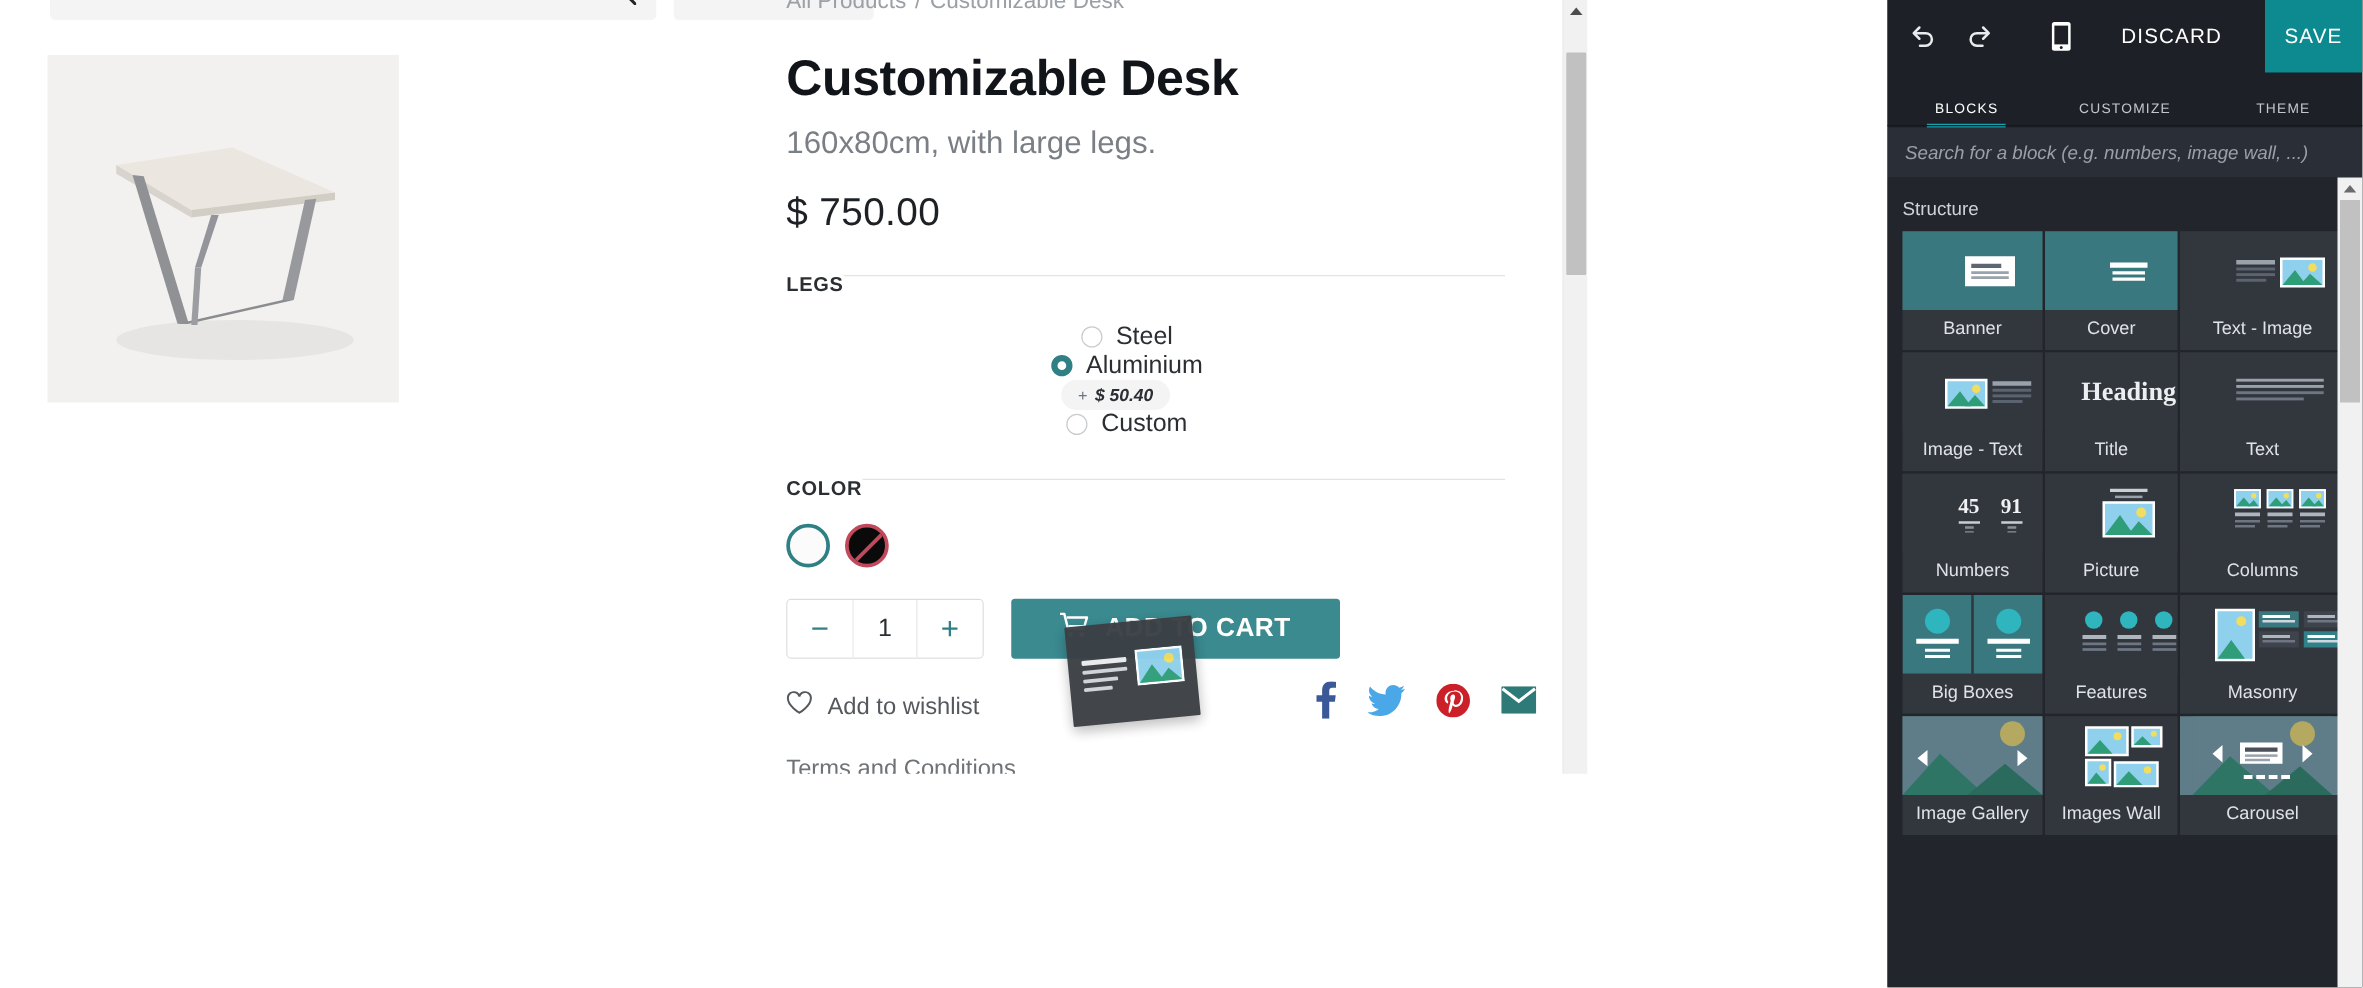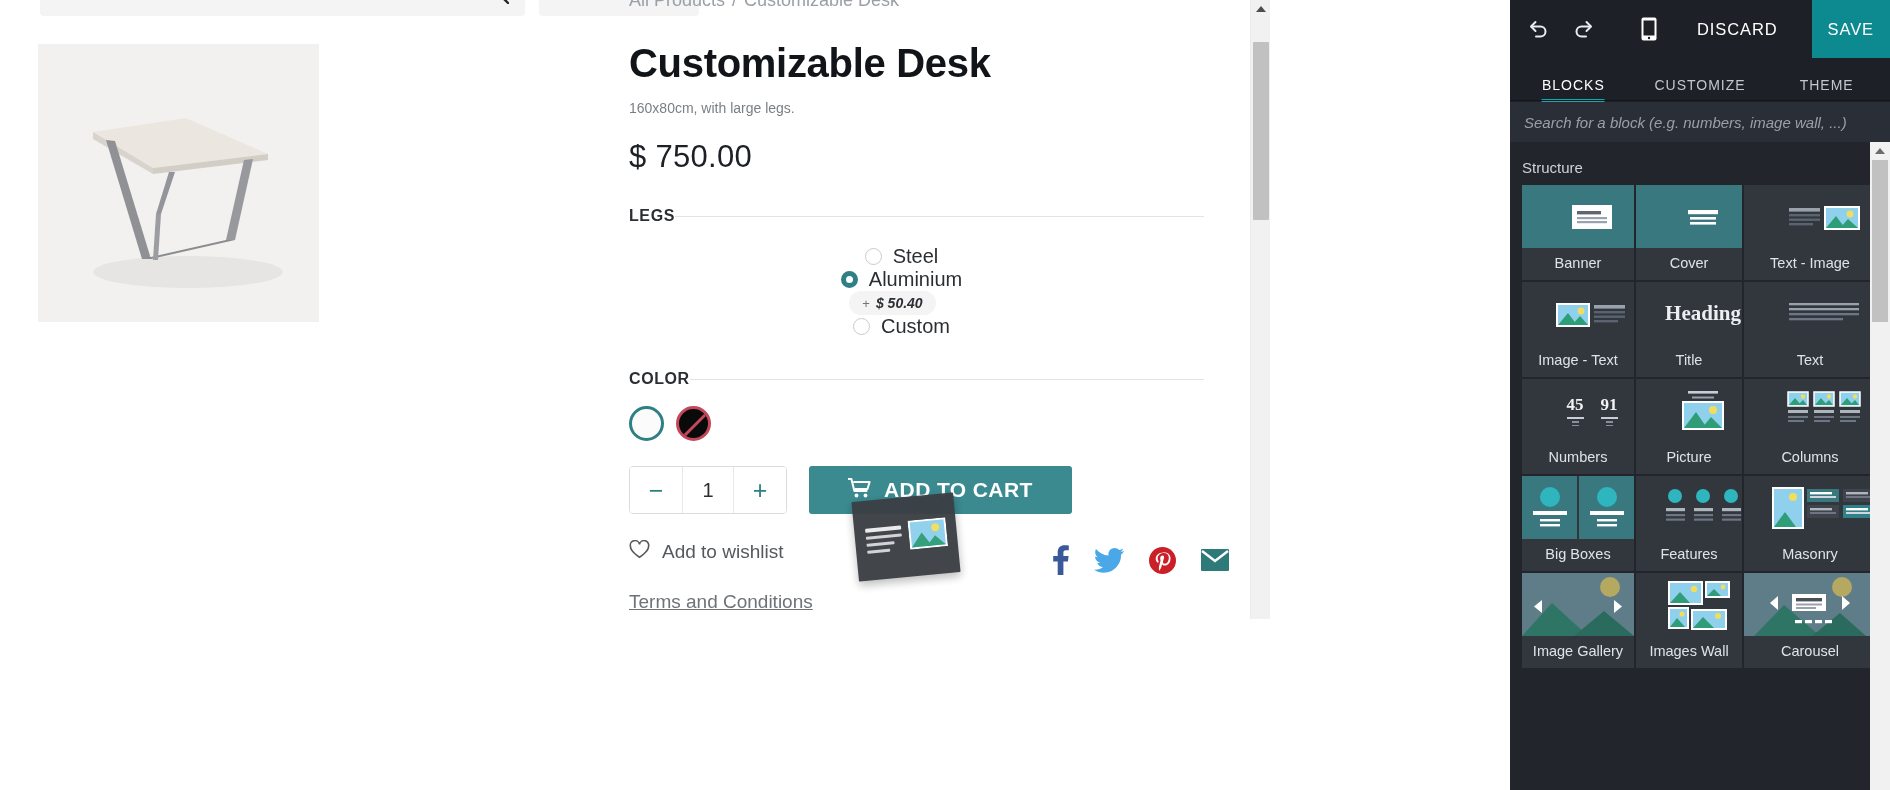--- a/index.html
+++ b/index.html
@@ -48,25 +48,25 @@
   .prod-col { position:absolute; left:629px; top:-12px; width:575px; }
 
   .breadcrumb { font-size:18px; color:#9aa0a6; line-height:24px; white-space:nowrap; }
   .breadcrumb a { color:#9aa0a6; text-decoration:none; }
   .breadcrumb .sep { margin:0 7px; }
 
   .prod-title {
     font-size:40px; font-weight:bold; letter-spacing:-0.3px;
     color:#111418; margin-top:28px; line-height:1.15;
   }
-  .prod-sub { font-size:14px; color:#7a7f85; margin-top:14px; }
+  .prod-sub { font-size:25px; color:#7a7f85; margin-top:14px; }
   .prod-price { font-size:31px; color:#1d2125; margin-top:23px; letter-spacing:.3px; }
 
   .attr-head {
-    display:flex; align-items:center; 
+    display:flex; align-items:flex-start; 
     margin-top:32px;
   }
   .attr-head .lbl { font-size:16px; font-weight:bold; letter-spacing:.6px; color:#2b2f33; }
   .attr-head .rule { flex:1; height:1px; background:#e3e3e4; }
 
   .radio-row { display:flex; align-items:center; gap:0; margin-top:20px;flex-direction:column; }
   .radio-opt { display:flex; align-items:center; gap:11px; margin-right:30px; }
   .radio {
     width:17px;height:17px;border-radius:50%;border:1.5px solid #c8ccd0;background:#fff;
     flex:none; position:relative;
@@ -173,21 +173,21 @@
   .discard {
     font-size:16.5px; letter-spacing:.9px; color:#fff; cursor:pointer; padding:0 12px;
   }
   .save {
     background:#0d8a8f; color:#fff; font-size:16.5px; letter-spacing:.9px;
     height:58px; display:flex; align-items:center; padding:0 16px; cursor:pointer;
   }
 
   .ed-tabs { height:44px; background:#1d2026; display:flex; align-items:flex-end; }
   .ed-tab {
-    flex:1; text-align:center; font-size:14px; letter-spacing:1px;
+    flex:1; text-align:center; font-size:11px; letter-spacing:1px;
     color:#c3c7cc; padding-bottom:9px; cursor:pointer; position:relative;
   }
   .ed-tab.active { color:#ffffff; }
   .ed-tab.active::after {
     content:""; position:absolute; left:50%; transform:translateX(-50%);
     bottom:0; width:63px; height:3px; background:#17a2ae;
   }
 
   .ed-search {
     height:40px; background:#2a2e36; display:flex; align-items:center; padding:0 14px;

